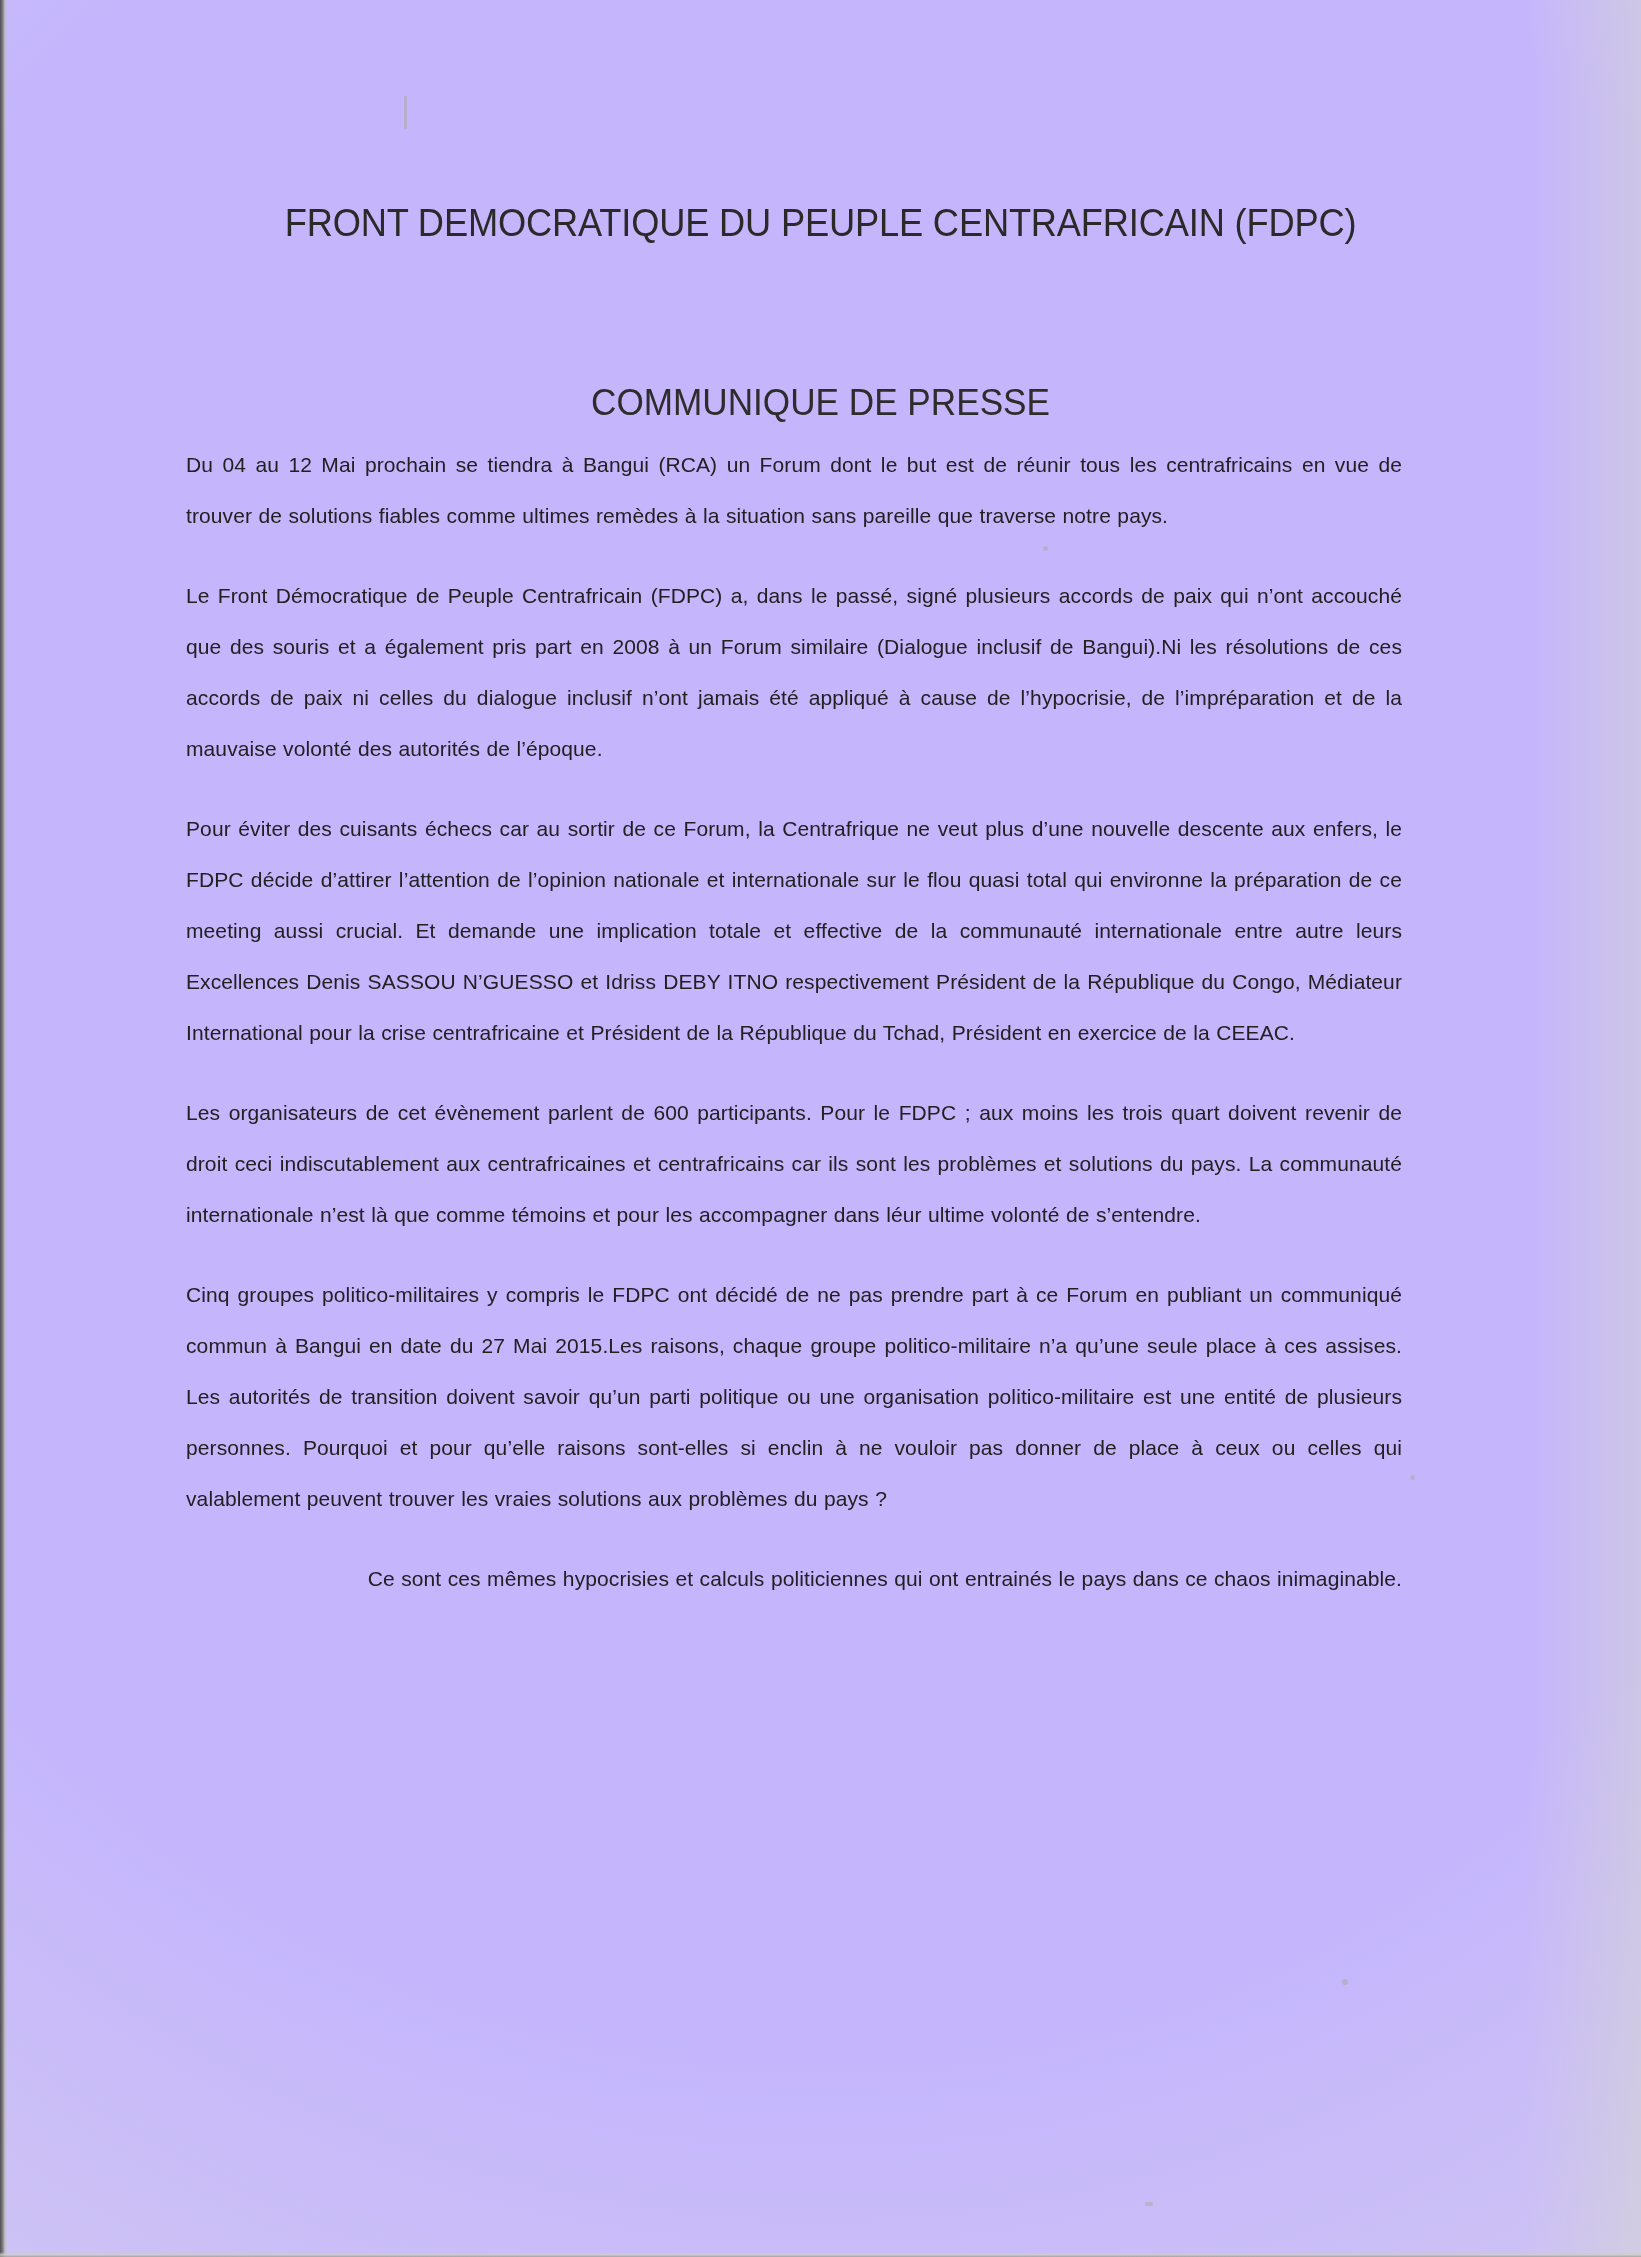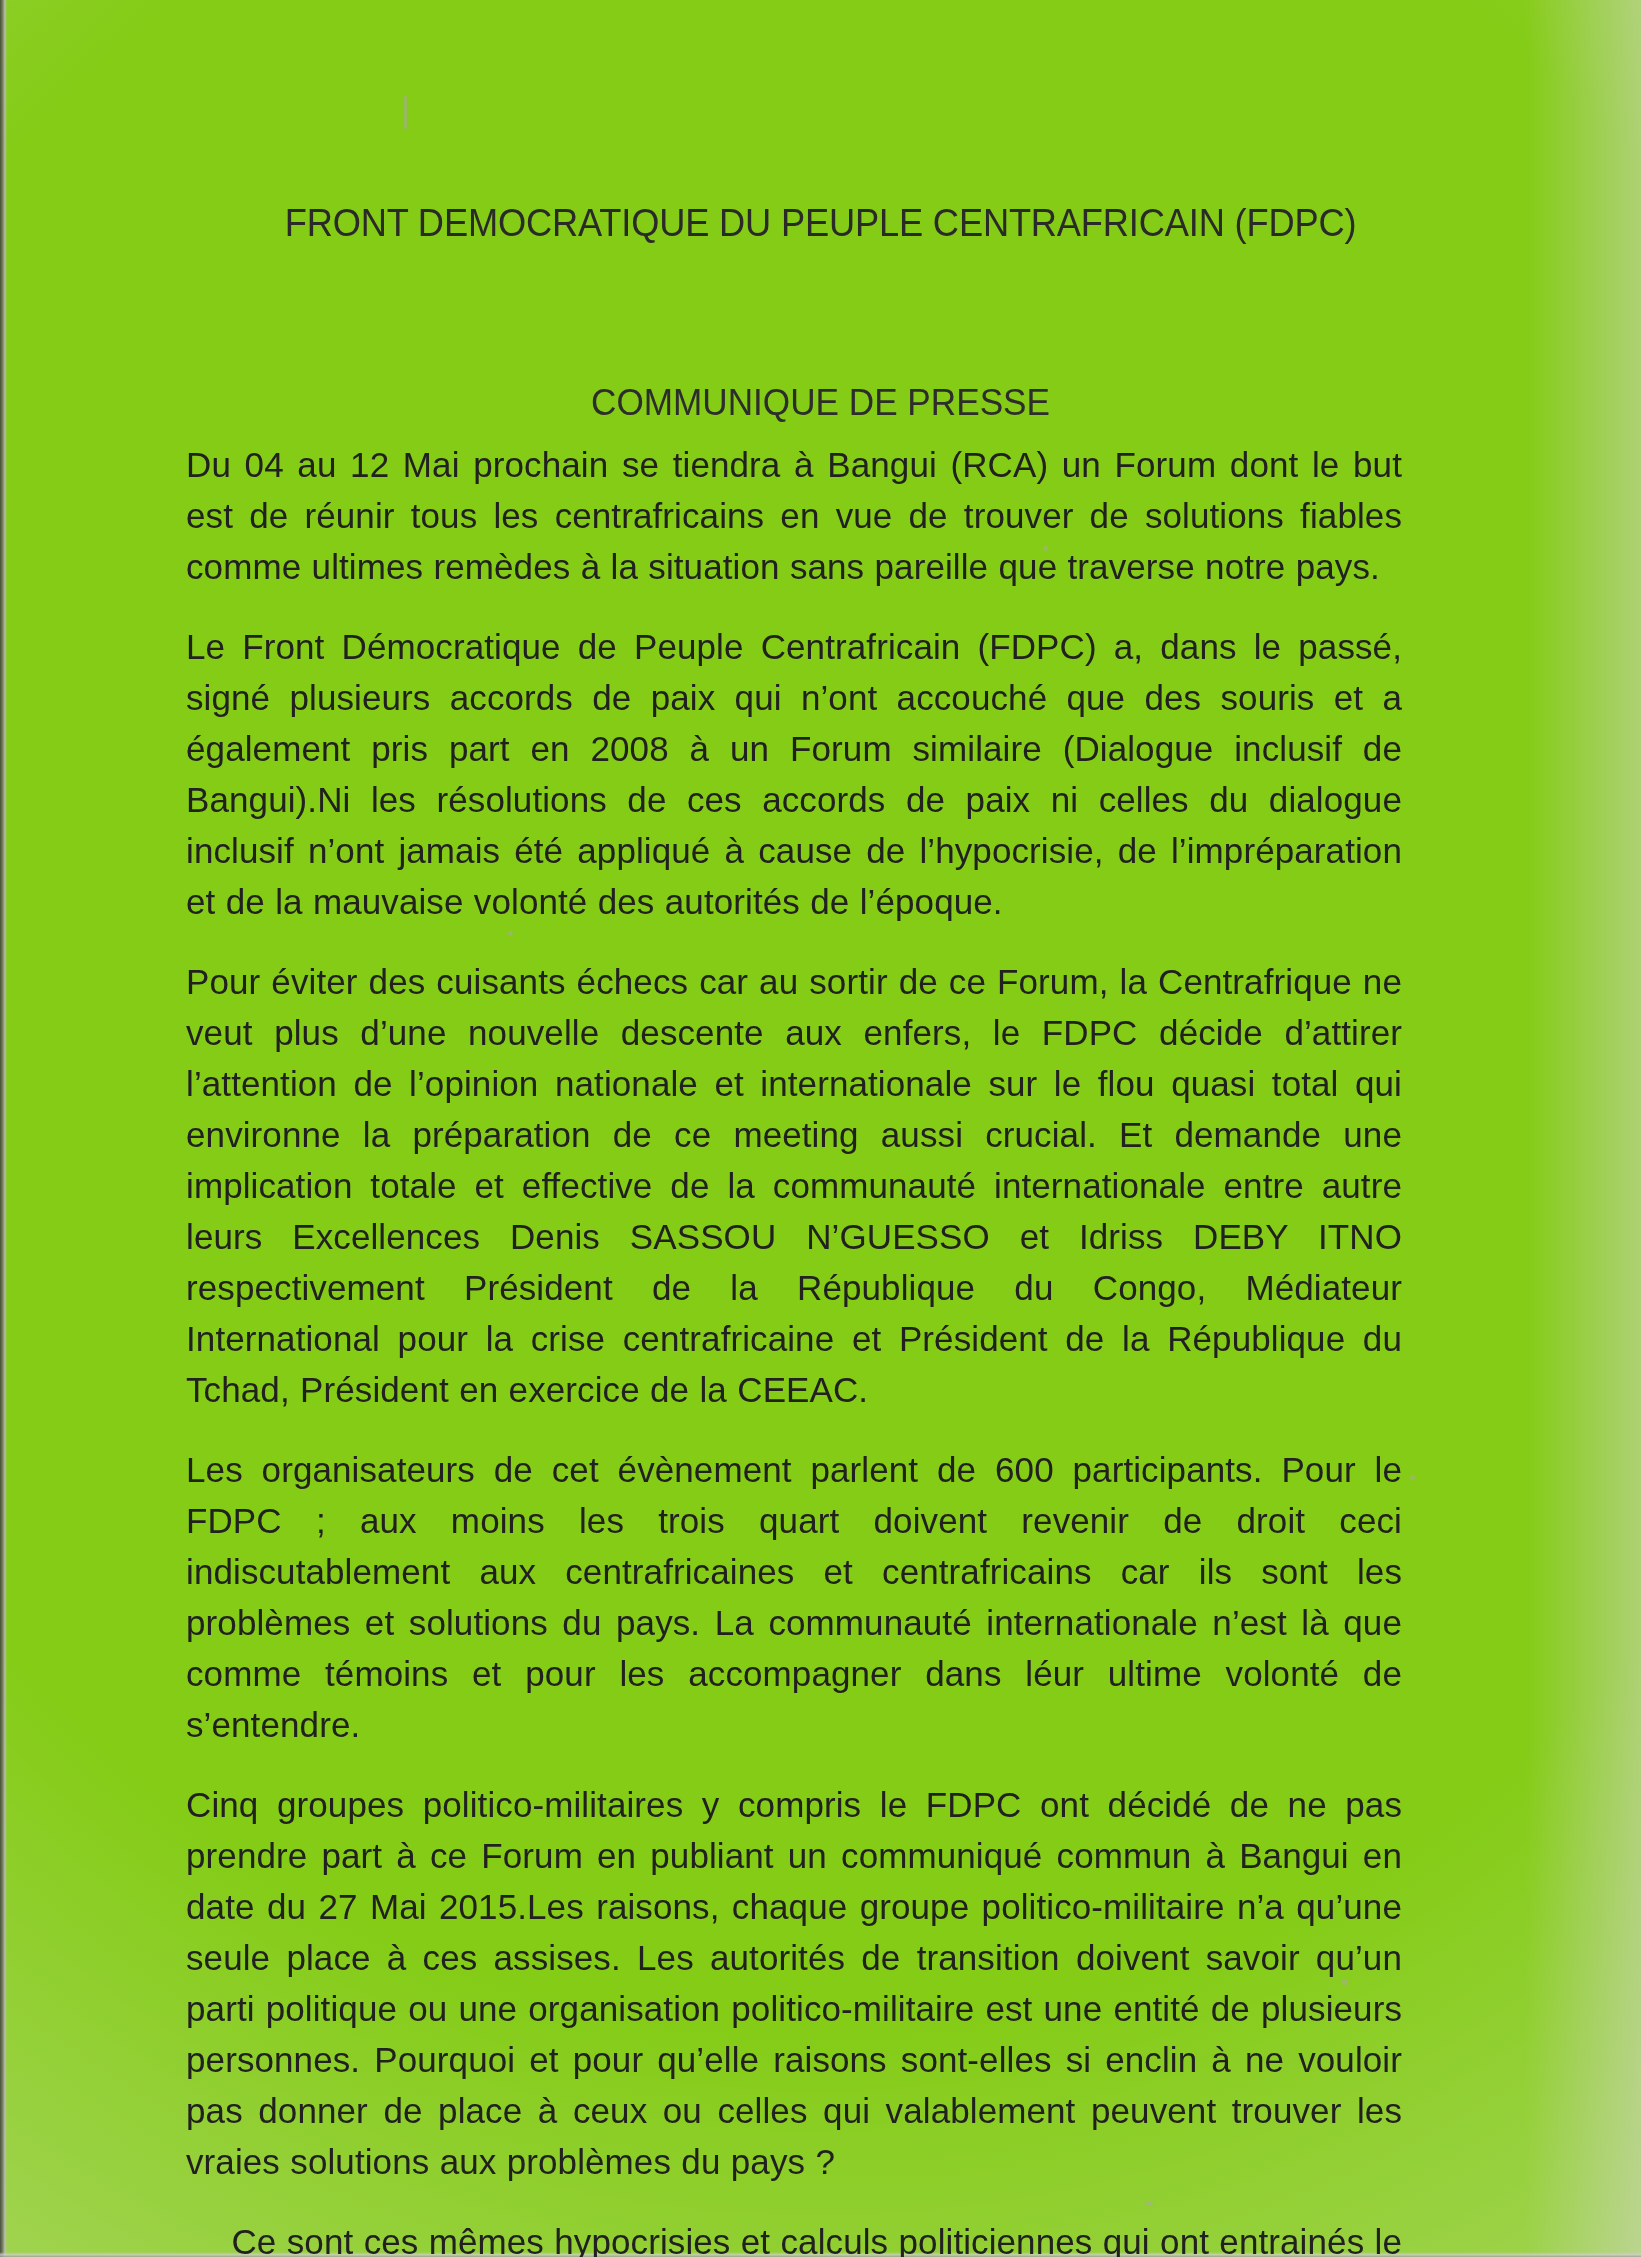--- a/index.html
+++ b/index.html
@@ -7,21 +7,21 @@
     margin: 0;
     padding: 0;
     background: #ffffff;
   }
 
   .page {
     position: relative;
     width: 1641px;
     height: 2257px;
     margin: 0;
-    background: #84cc16;
+    background: #c4b5fd;
     overflow: hidden;
     font-family: "Liberation Sans", sans-serif;
     color: #1d1d1d;
     box-sizing: border-box;
   }
 
   
   .scan-tint {
     position: absolute;
     inset: 0;
@@ -97,21 +97,21 @@
 
   .body-block {
     position: absolute;
     left: 186px;
     top: 439px;
     width: 1216px;
   }
 
   p.para {
     margin: 0 0 29px 0;
-    font-size: 35px;
+    font-size: 21px;
     line-height: 51px;
     text-align: justify;
     text-justify: inter-word;
     color: #212120;
     letter-spacing: 0.1px;
     word-spacing: 0.5px;
   }
 
   p.para:last-child {
     margin-bottom: 0;

